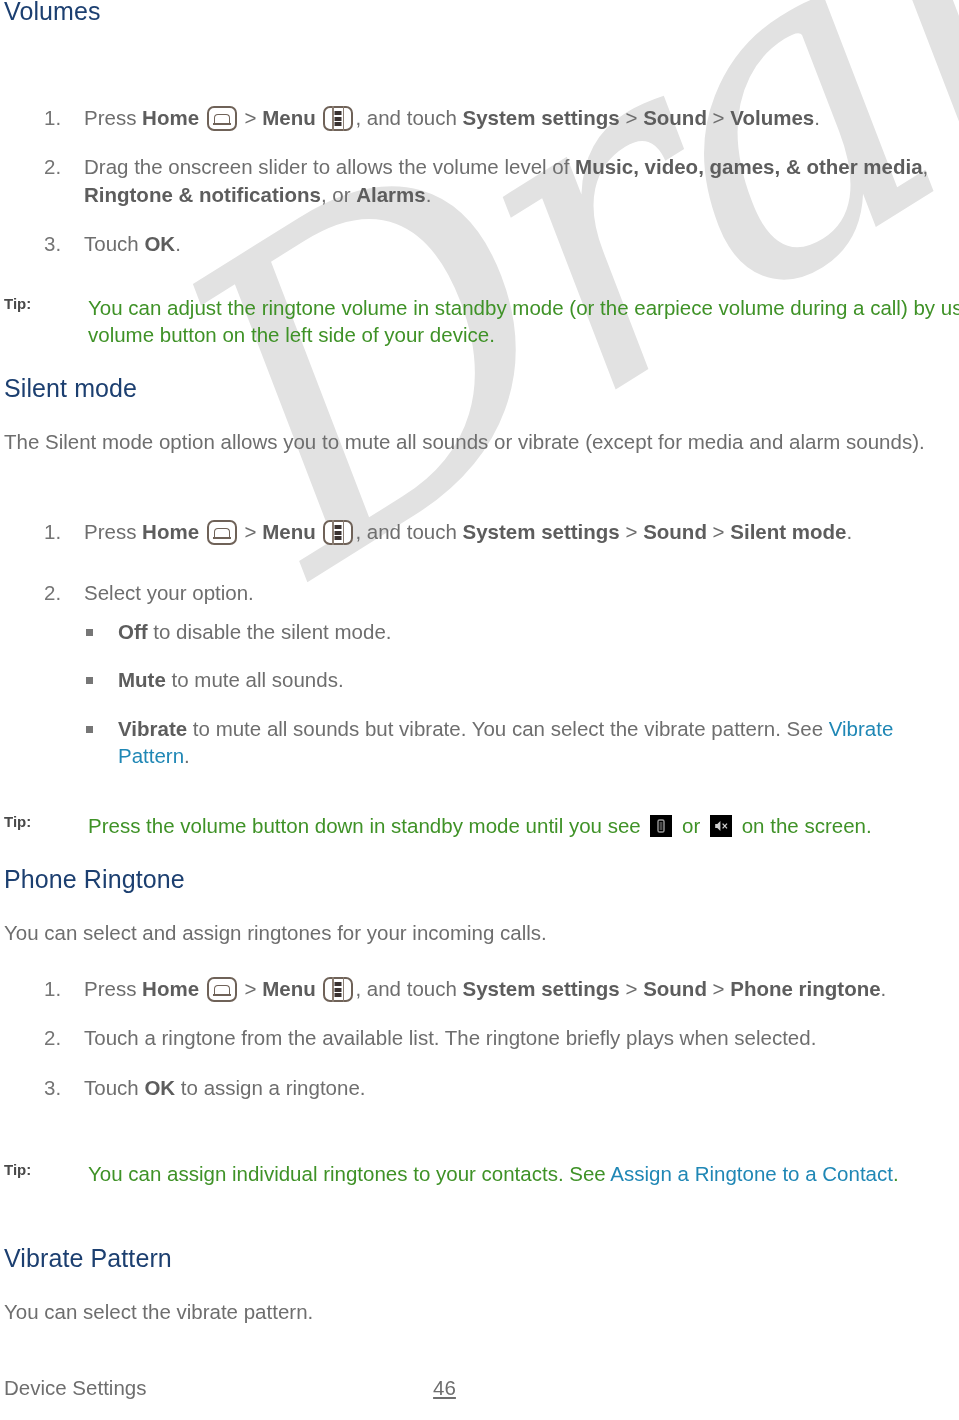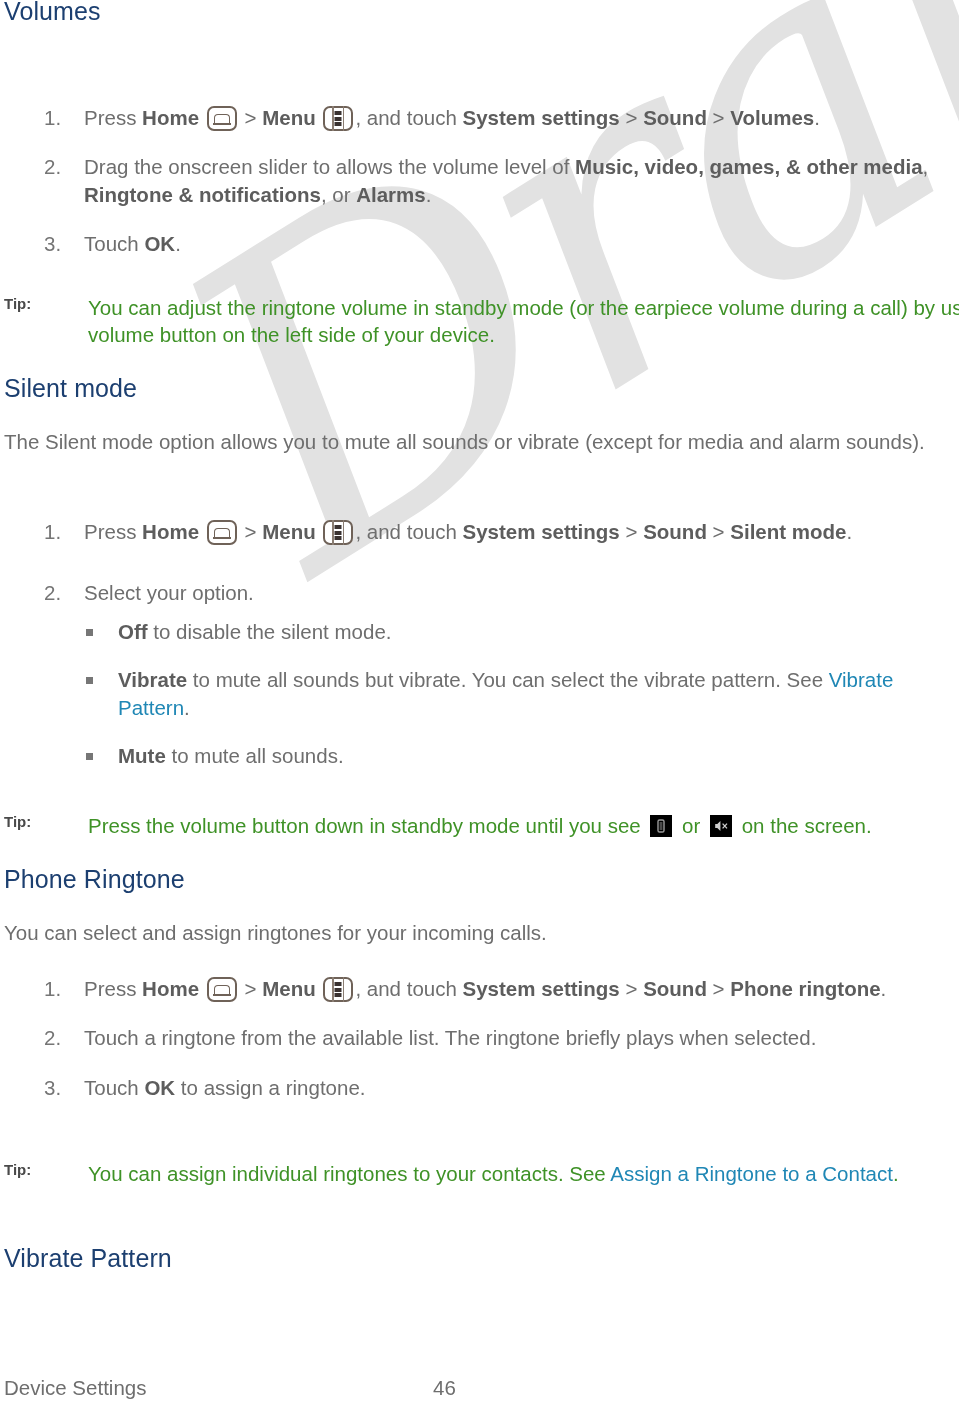--- a/index.html
+++ b/index.html
@@ -240,20 +240,21 @@
   }
   #footer .ft-page {
     position: absolute;
     left: 0;
     right: 0;
     top: 0;
     text-align: center;
     font-size: 20.5px;
     color: #6e6e6e;
     padding-right: 70px;
+    text-decoration: underline;
   }
 </style>
 </head>
 <body>
 
 <div id="watermark">
   <div class="wm-text">Draft</div>
 </div>
 
 <div id="page">
@@ -297,24 +298,24 @@
     <li style="margin-top:34px;">
       <span>Select your option.</span>
     </li>
   </ol>
 
   <ul class="subs" style="position:absolute;left:0;top:618px;width:955px;">
     <li>
       <b>Off</b><span> to disable the silent mode.</span>
     </li>
     <li style="margin-top:21px;">
+      <b>Mute</b><span> to mute all sounds.</span>
+    </li>
+    <li style="margin-top:21px;">
       <b>Vibrate</b><span> to mute all sounds but vibrate. You can select the vibrate pattern. See </span><a class="xref" href="#">Vibrate Pattern</a><span>.</span>
-    </li>
-    <li style="margin-top:21px;">
-      <b>Mute</b><span> to mute all sounds.</span>
     </li>
   </ul>
 
   <div class="tip" style="position:absolute;left:4px;top:812px;width:955px;">
     <span class="tip-label">Tip:</span>
     <span>Press the volume button down in standby mode until you see </span><span class="glyph-badge"><svg width="16" height="16" viewBox="0 0 16 16">
           <g fill="none" stroke="#9b9b9b" stroke-width="1.4">
             <rect x="5" y="2" width="6" height="12" rx="1.6"></rect>
           </g>
           <rect x="6.6" y="4" width="2.8" height="8" fill="#4a4a4a"></rect>
@@ -344,19 +345,20 @@
     </li>
   </ol>
 
   <div class="tip" style="position:absolute;left:4px;top:1160px;width:900px;">
     <span class="tip-label">Tip:</span>
     <span>You can assign individual ringtones to your contacts. See </span><a class="xref" href="#">Assign a Ringtone to a Contact</a><span>.</span>
   </div>
 
   <h2 class="sec" style="position:absolute;left:4px;top:1245px;">Vibrate Pattern</h2>
 
+  <p class="body" style="position:absolute;left:4px;top:1298px;width:940px;">You can select the vibrate pattern.</p>
 
   <div id="footer">
     <div class="ft-left">Device Settings</div>
     <div class="ft-page">46</div>
   </div>
 
 </div>
 
 </body></html>

